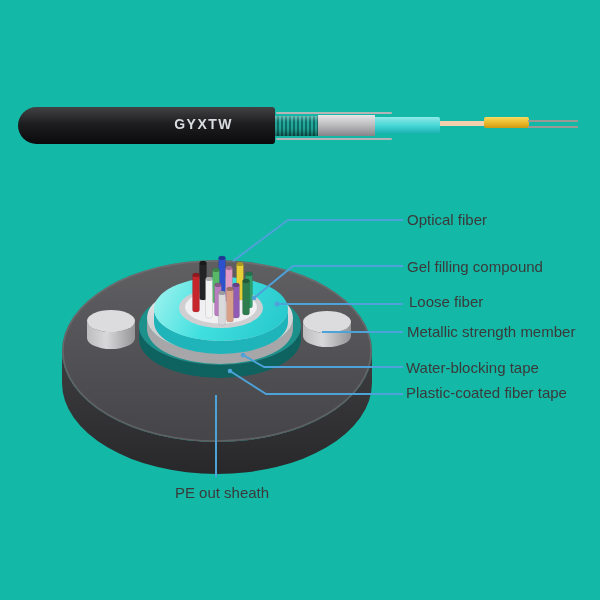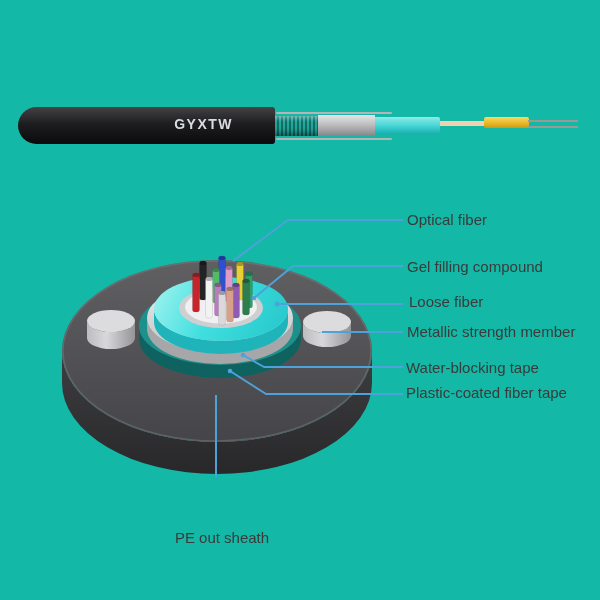--- a/index.html
+++ b/index.html
@@ -26,21 +26,21 @@
   .fibercoat{left:484px;top:117px;width:45px;height:11px;border-radius:2px;
           background:linear-gradient(#f7db60,#eab829 55%,#cd9a15);}
   .bare{left:528px;width:50px;height:2px;background:#9b9993;}
   .bare.b1{top:120px;} .bare.b2{top:126px;}
 
   
   .xsec{position:absolute;left:0;top:0;}
 
   
   .lbl{position:absolute;font-size:15px;line-height:18px;color:#3a3a3a;white-space:nowrap;}
-  .lbl.center{text-align:center;margin-top:45px;}
+  .lbl.center{text-align:center;}
 </style>
 </head>
 <body>
 
 <div class="stage">
 
   <div>
     <div class="cable-part wire topw"></div>
     <div class="cable-part wire botw"></div>
     <div class="cable-part sheath">

